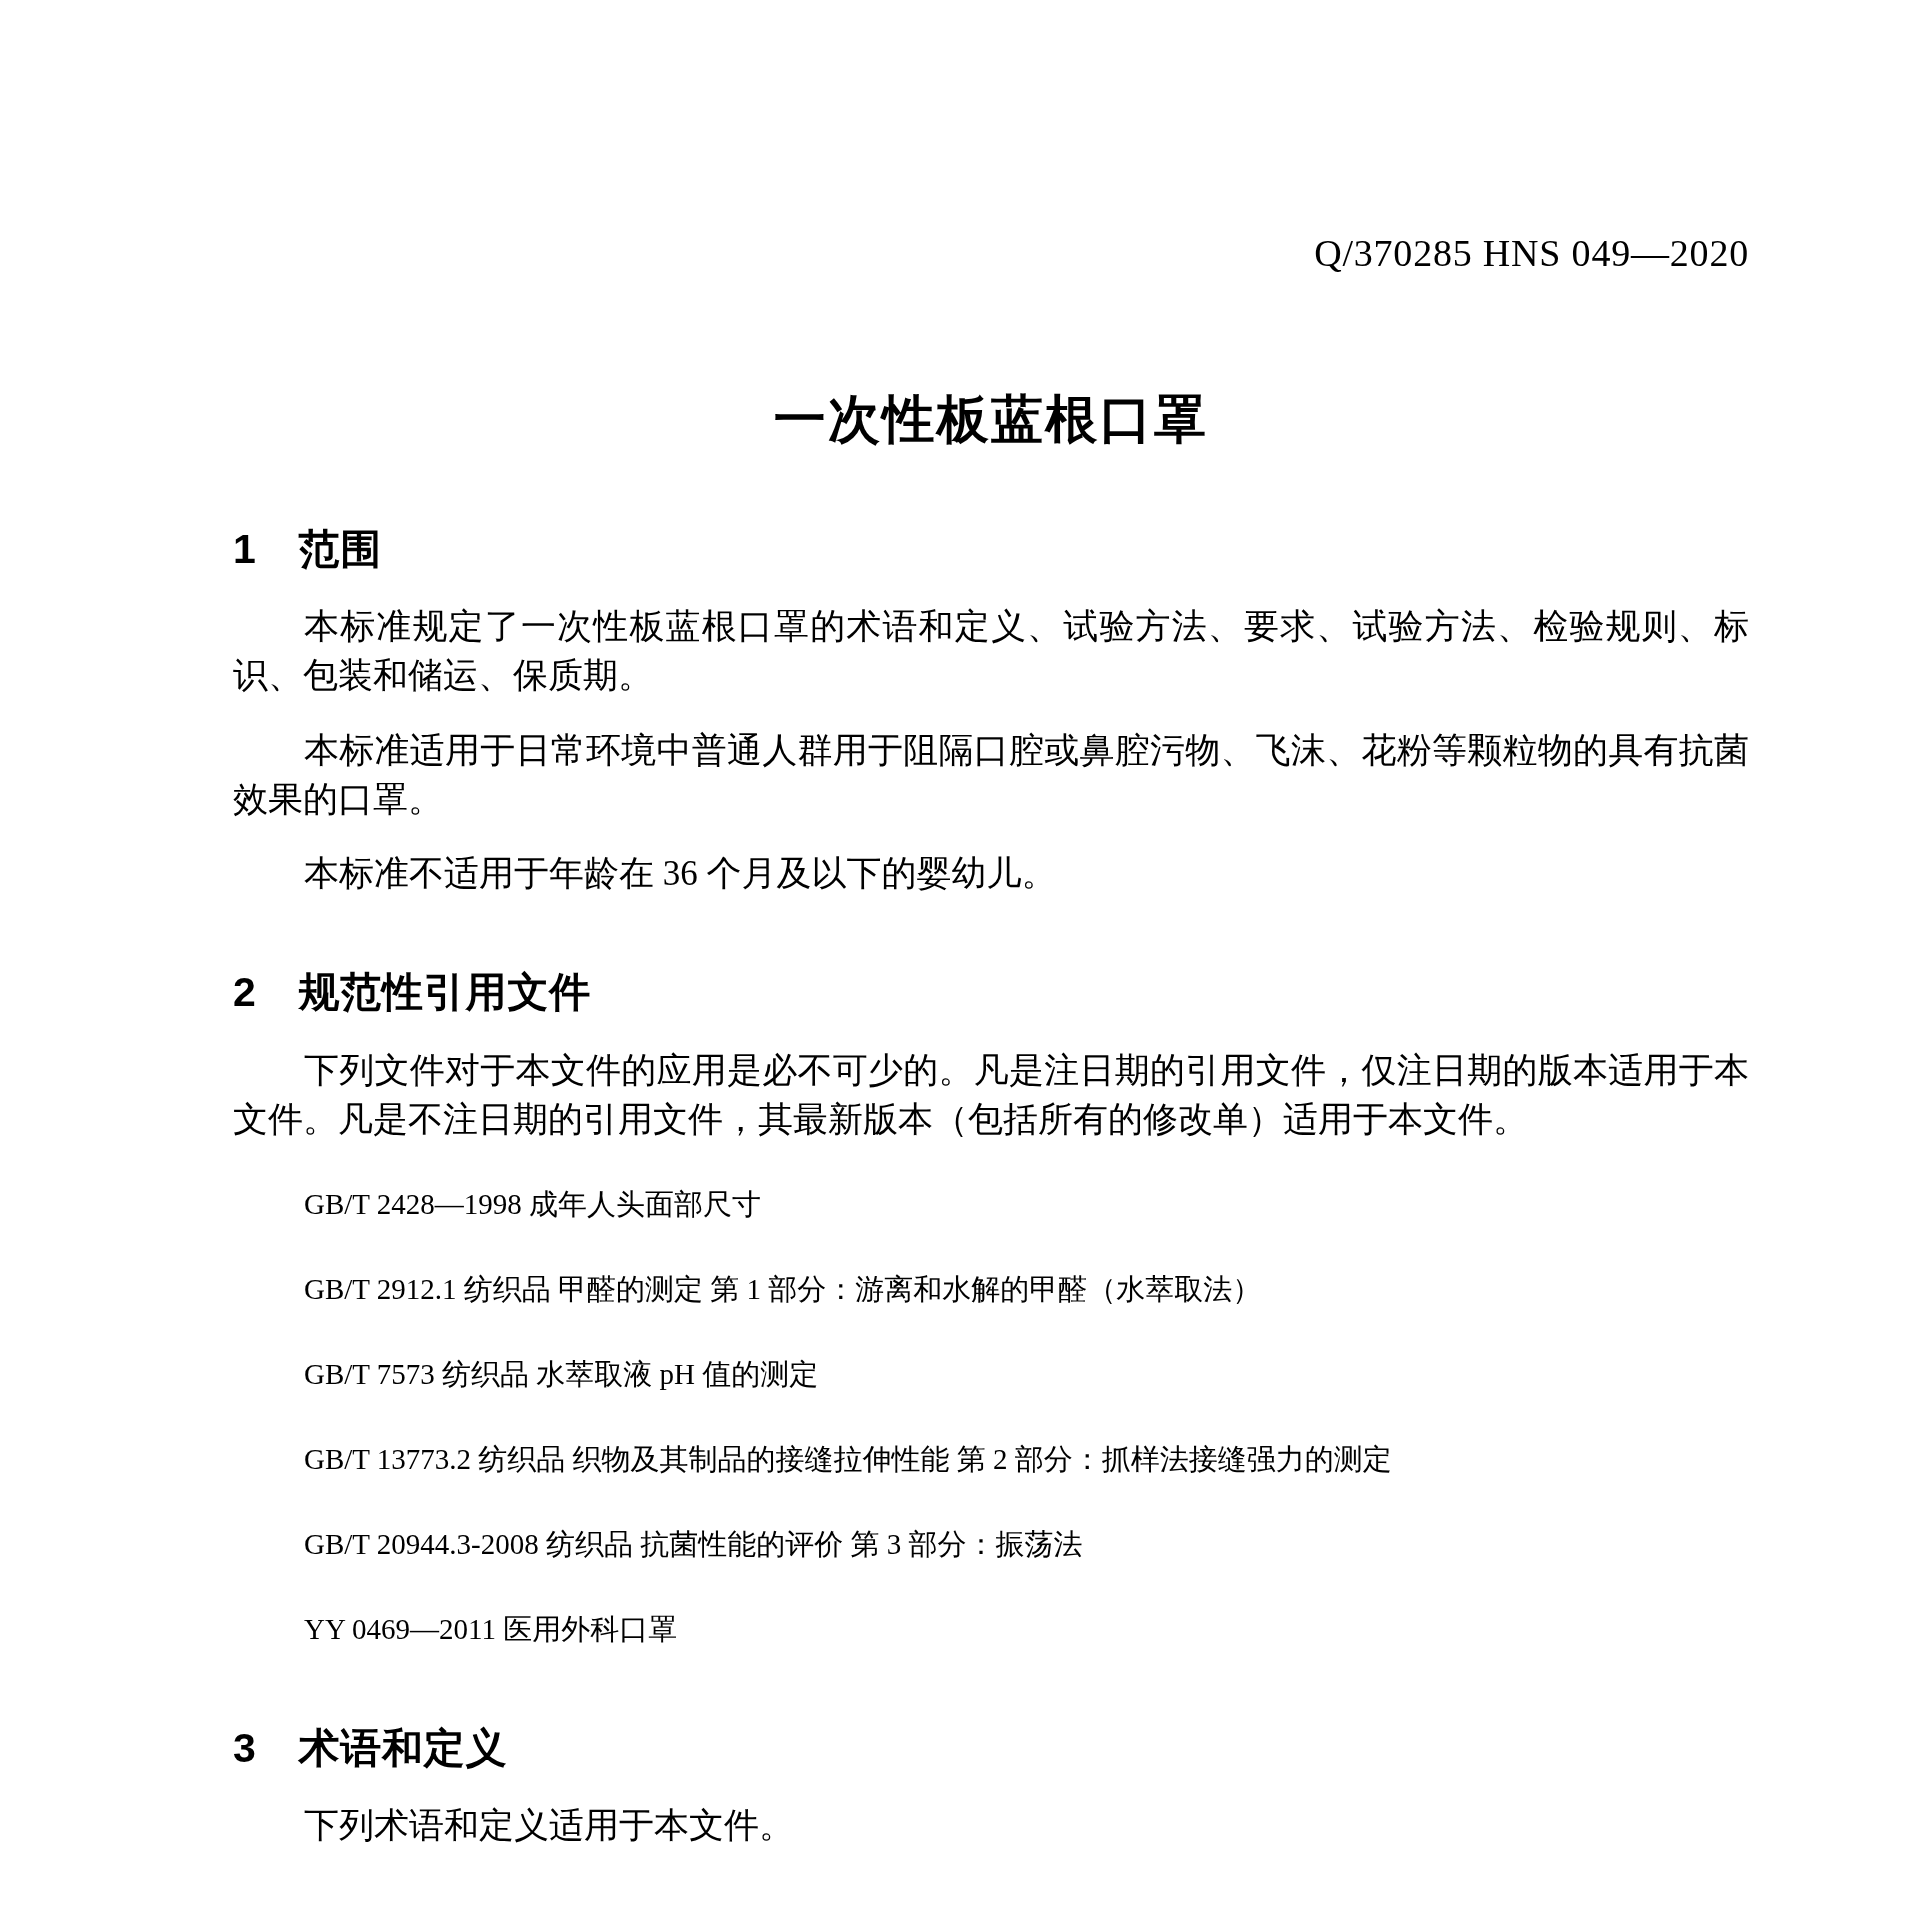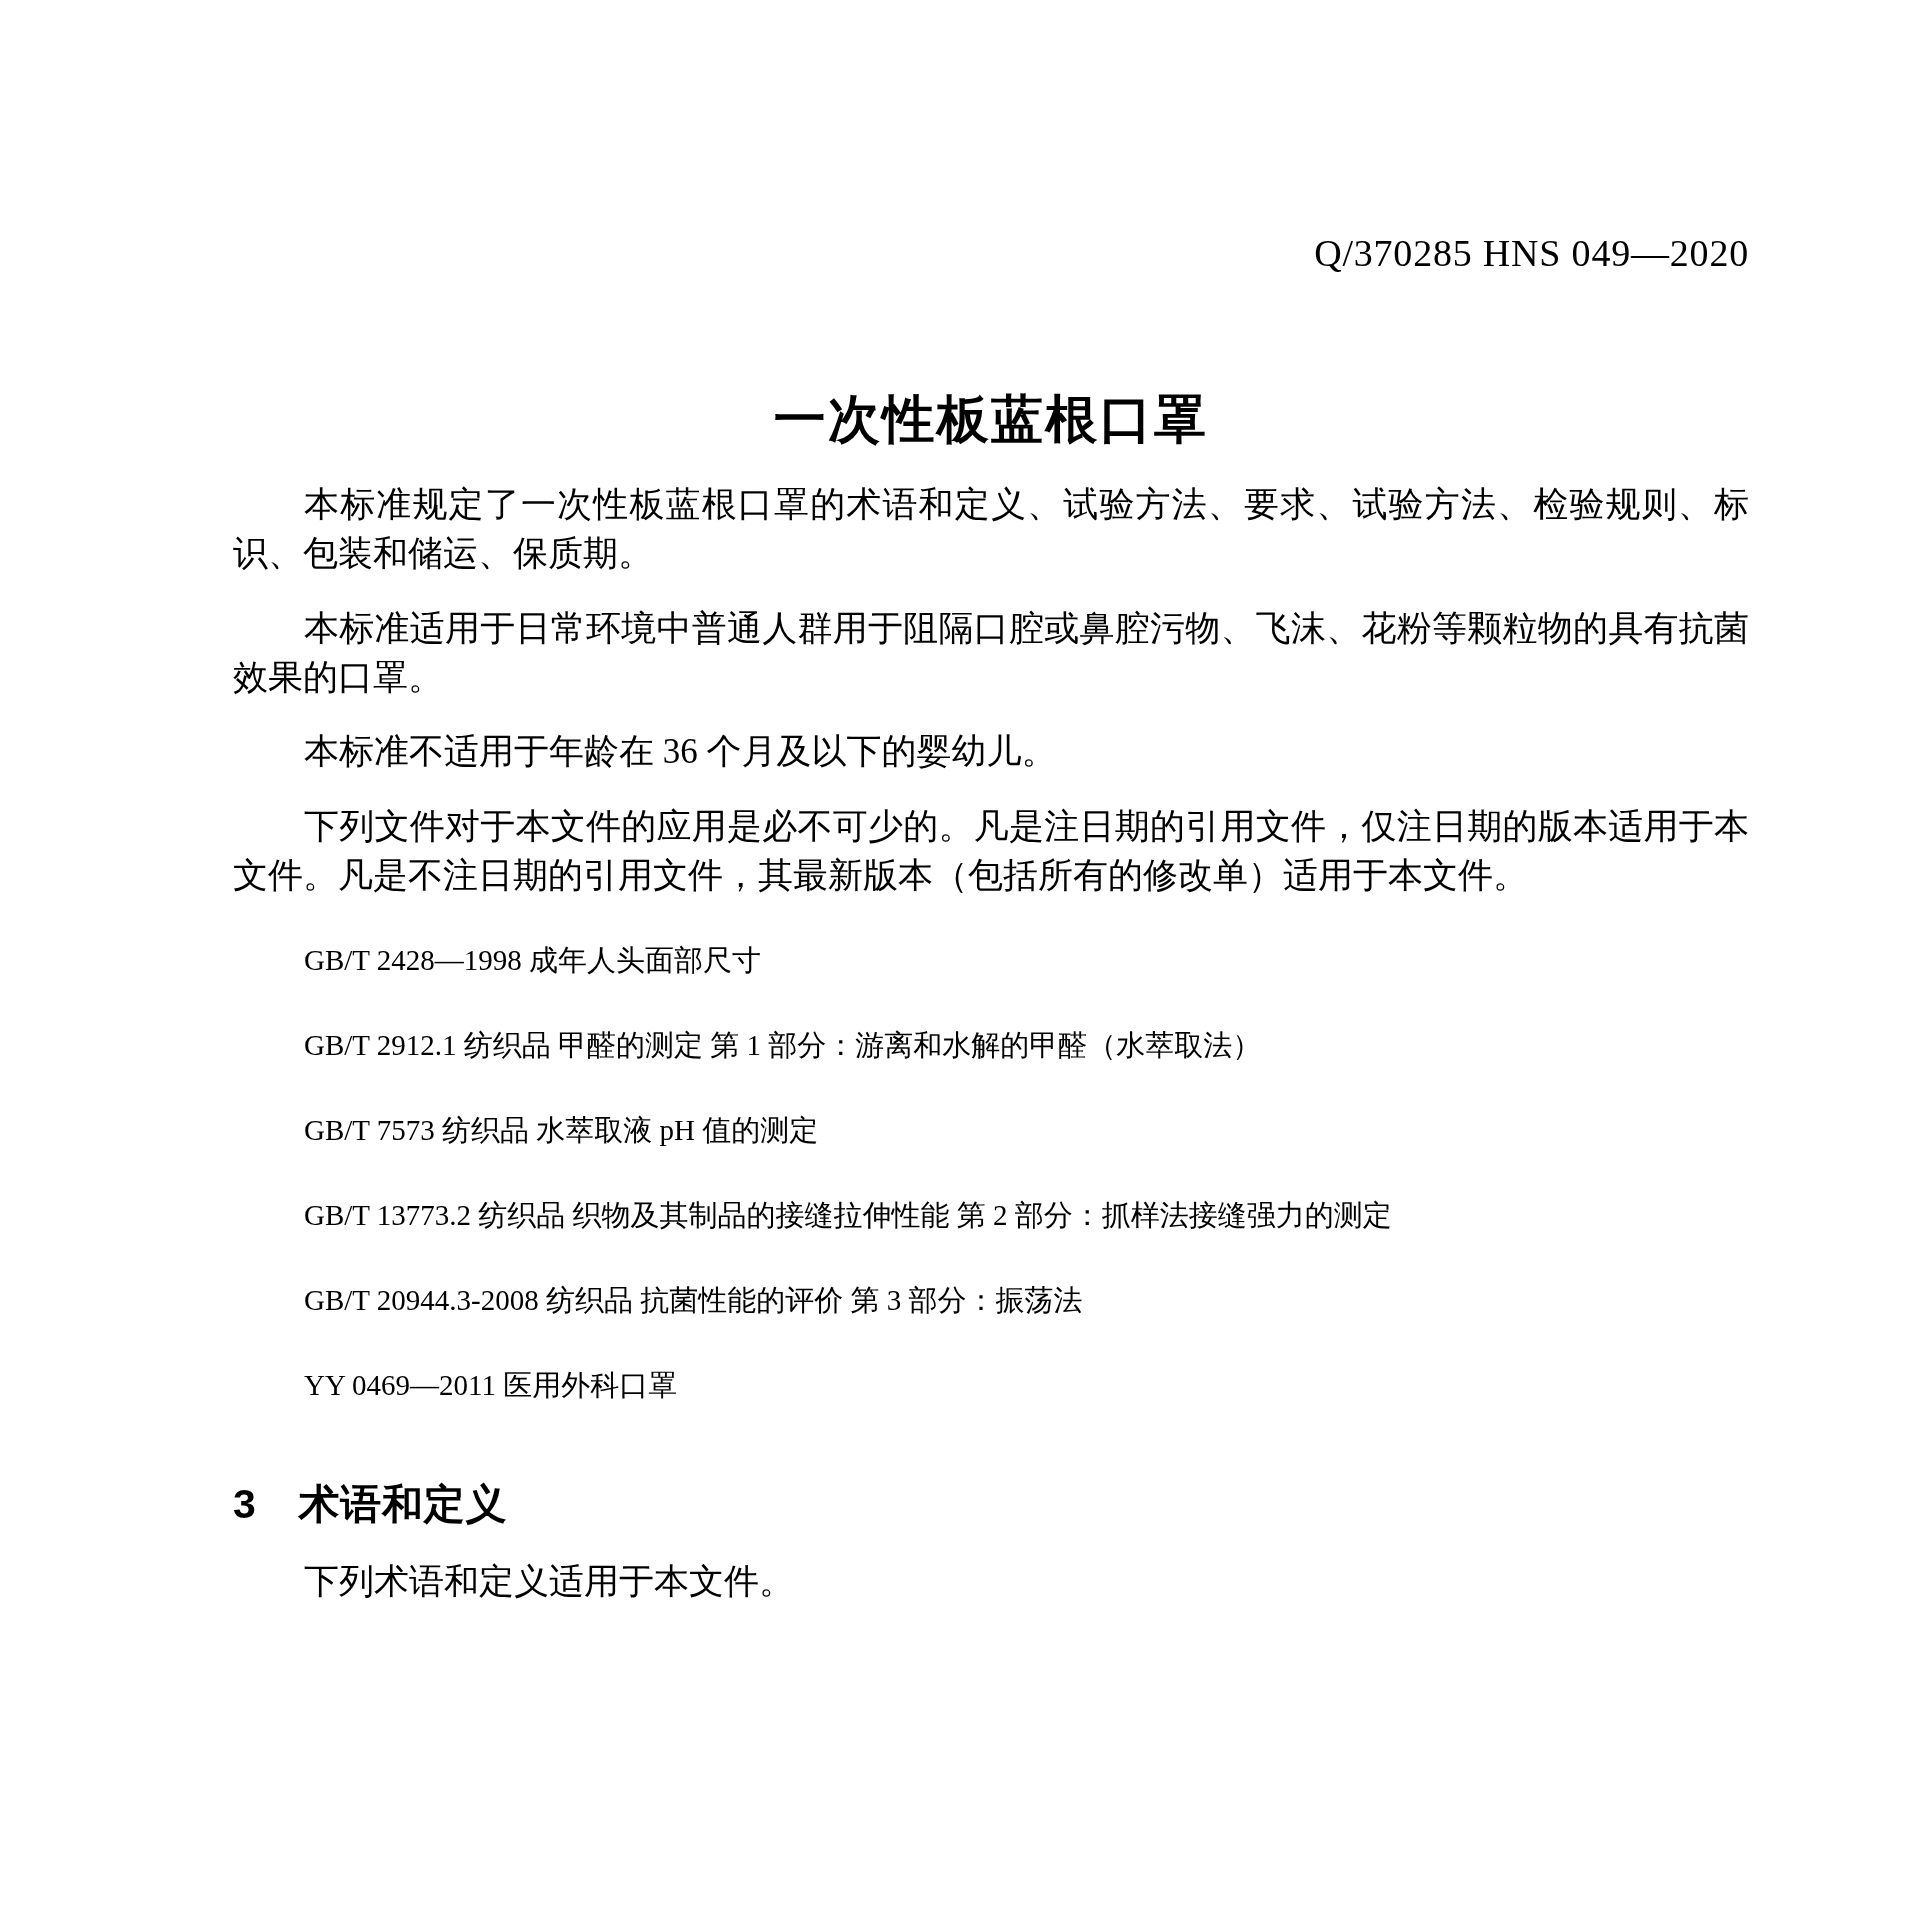--- a/index.html
+++ b/index.html
@@ -58,27 +58,29 @@
 </head>
 <body>
 
 <div class="page">
   <div class="content">
 
     <div class="doc-code">Q/370285 HNS 049—2020</div>
 
     <div class="doc-title">一次性板蓝根口罩</div>
 
+    <div class="section-heading">1　范围</div>
 
     <p class="body-para">本标准规定了一次性板蓝根口罩的术语和定义、试验方法、要求、试验方法、检验规则、标识、包装和储运、保质期。</p>
 
     <p class="body-para">本标准适用于日常环境中普通人群用于阻隔口腔或鼻腔污物、飞沫、花粉等颗粒物的具有抗菌效果的口罩。</p>
 
     <p class="body-para">本标准不适用于年龄在 36 个月及以下的婴幼儿。</p>
 
+    <div class="section-heading">2　规范性引用文件</div>
 
     <p class="body-para">下列文件对于本文件的应用是必不可少的。凡是注日期的引用文件，仅注日期的版本适用于本文件。凡是不注日期的引用文件，其最新版本（包括所有的修改单）适用于本文件。</p>
 
     <p class="ref-item">GB/T 2428—1998 成年人头面部尺寸</p>
     <p class="ref-item">GB/T 2912.1 纺织品 甲醛的测定 第 1 部分：游离和水解的甲醛（水萃取法）</p>
     <p class="ref-item">GB/T 7573 纺织品 水萃取液 pH 值的测定</p>
     <p class="ref-item">GB/T 13773.2 纺织品 织物及其制品的接缝拉伸性能 第 2 部分：抓样法接缝强力的测定</p>
     <p class="ref-item">GB/T 20944.3-2008 纺织品 抗菌性能的评价 第 3 部分：振荡法</p>
     <p class="ref-item">YY 0469—2011 医用外科口罩</p>
 

